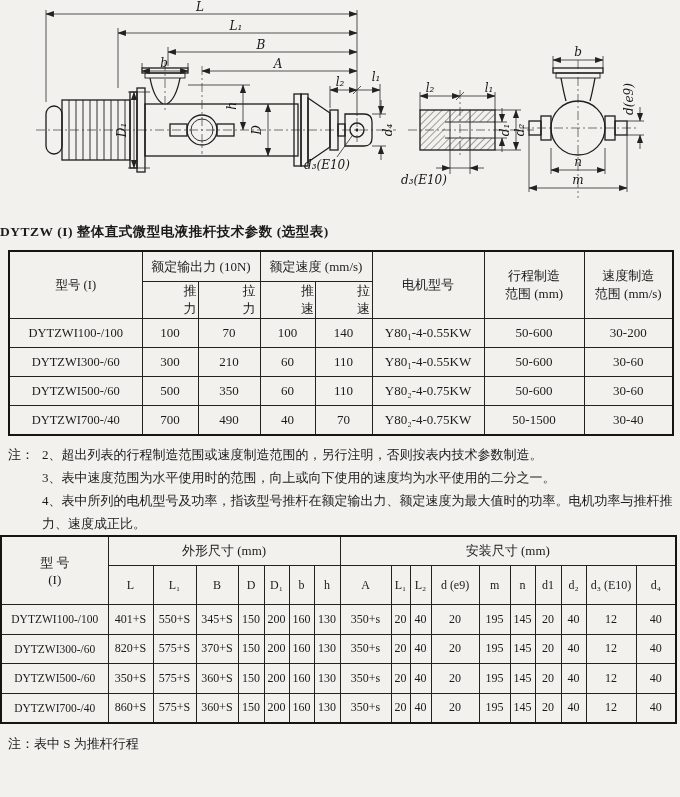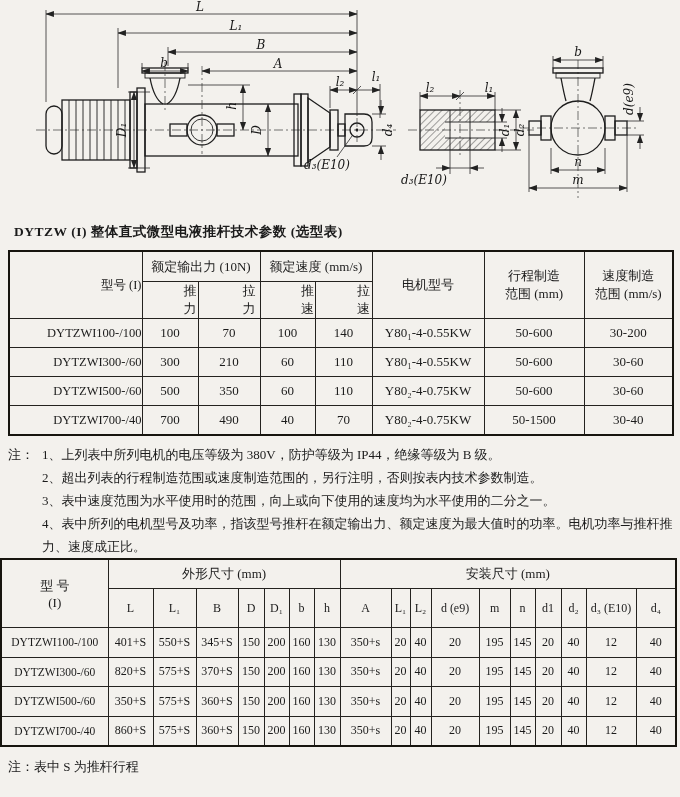--- a/index.html
+++ b/index.html
@@ -9,29 +9,29 @@
     font-family:"Liberation Serif","DejaVu Serif",serif;color:#1b1b1b;
     box-sizing:border-box;
   }
   svg text{font-family:"DejaVu Serif","Liberation Serif",serif;}
   .dim-lbl{font-size:12px;font-style:italic;fill:#171717;}
   .ol{stroke:#1d1d1d;stroke-width:1.3;fill:none;}
   .thin{stroke-width:0.9;}
   .dl{stroke:#2c2c2c;stroke-width:0.8;fill:none;}
   .cl{stroke:#3a3a3a;stroke-width:0.7;fill:none;stroke-dasharray:9 3 2 3;}
 
-  .sec-title{font-size:13.5px;font-weight:bold;margin:7px 0 9px 14px;letter-spacing:0.5px;}
+  .sec-title{font-size:13.5px;font-weight:bold;margin:7px 0 9px 0;letter-spacing:0.5px;}
   table{border-collapse:collapse;table-layout:fixed;background:transparent;}
   th,td{border:1px solid #24221f;text-align:center;vertical-align:middle;
         font-weight:normal;padding:0;overflow:hidden;}
   .t1{width:664px;margin-left:8px;border:2px solid #17150f;font-size:13px;}
   .t1 thead tr:first-child th{height:29px;font-family:Liberation Serif, serif;}
   .t1 thead tr:last-child th{height:31px;padding-left:40px;}
   .t1 tbody td{height:28px;}
-  .t1 .model-col{font-size:12.5px;text-align:right;}
+  .t1 .model-col{font-size:12.5px;}
   .t2{width:671px;margin-left:0;border:2px solid #17150f;font-size:12px;}
   .t2 thead tr.grp th{height:28px;font-size:13px;}
   .t2 thead tr.sub th{height:38px;font-size:12px;}
   .t2 tbody td{height:28.5px;font-size:12px;}
   .t2 .model-col{font-size:11.5px;}
   .notes{margin:7px 0 0 8px;font-size:13px;line-height:23px;}
   .note-row{position:relative;padding-left:34px;width:640px;}
   .note-label{position:absolute;left:0;top:0;}
   .footnote{margin:11px 0 0 8px;font-size:13px;}
 </style>
@@ -317,21 +317,20 @@
         <td>50-1500</td>
         <td>30-40</td>
       </tr>
     </tbody>
   </table>
 
   
   <div class="notes">
     <div class="note-row">
       <span class="note-label">注：</span>
-      <span>1、上列表中所列电机的电压等级为 380V，防护等级为 IP44，绝缘等级为 B 级。</span>
     </div>
     <div class="note-row">
       <span>2、超出列表的行程制造范围或速度制造范围的，另行注明，否则按表内技术参数制造。</span>
     </div>
     <div class="note-row">
       <span>3、表中速度范围为水平使用时的范围，向上或向下使用的速度均为水平使用的二分之一。</span>
     </div>
     <div class="note-row">
       <span>4、表中所列的电机型号及功率，指该型号推杆在额定输出力、额定速度为最大值时的功率。电机功率与推杆推力、速度成正比。</span>
     </div>

